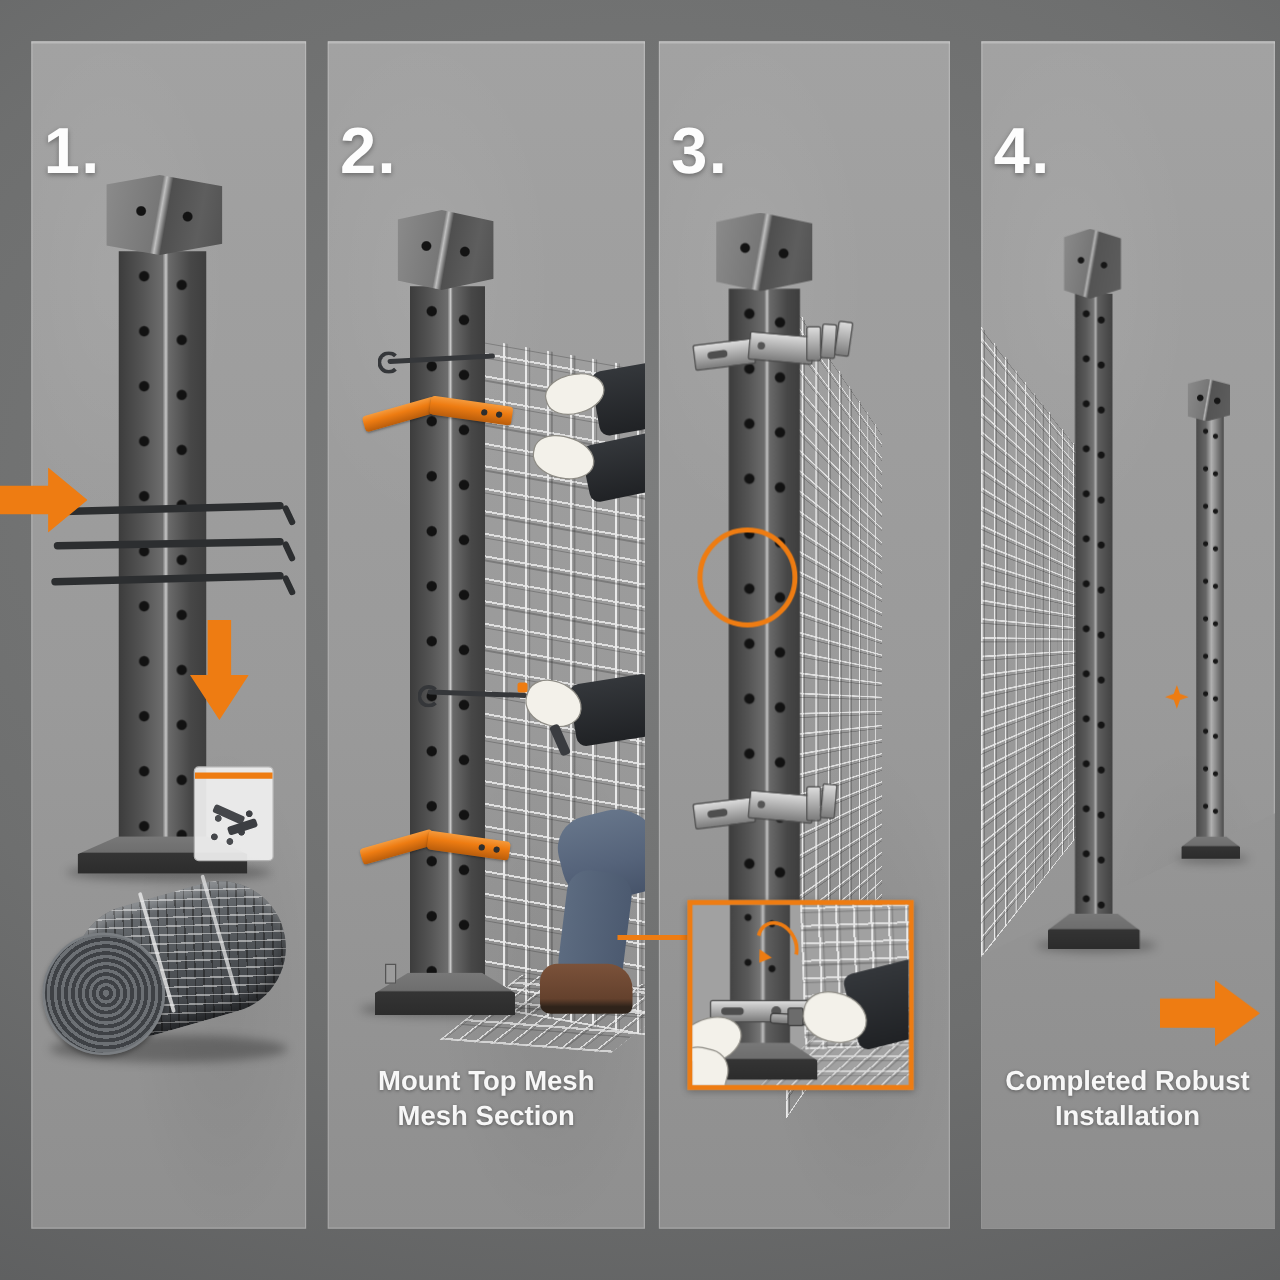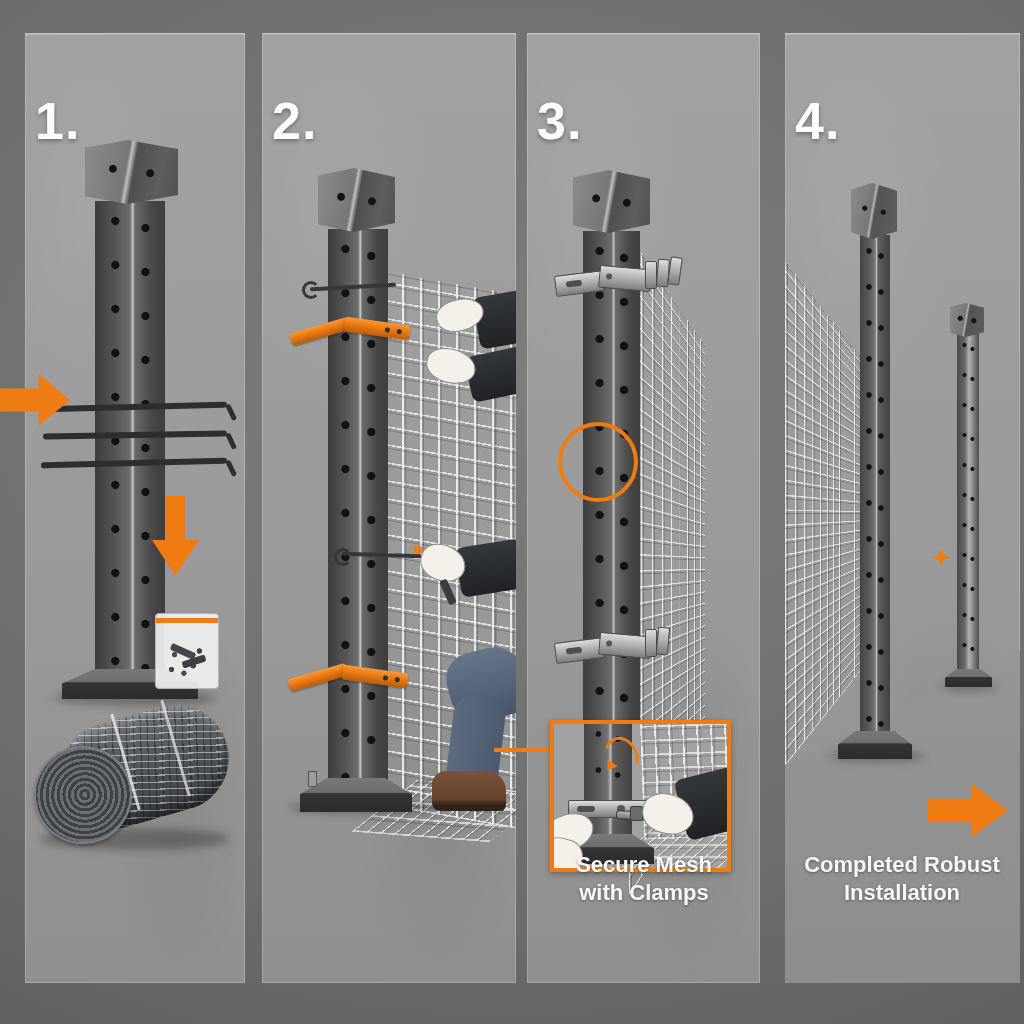--- a/index.html
+++ b/index.html
@@ -262,17 +262,17 @@
     <div class="sleeve" style="left:126px;top:48px;width:66px;height:62px;transform:rotate(-14deg);"></div>
     <div class="glove" style="left:88px;top:70px;width:50px;height:38px;transform:rotate(12deg);"></div>
 
     <div class="abs" style="left:52px;top:12px;width:26px;height:34px;border:3px solid #EE7C12;border-left-color:transparent;border-bottom-color:transparent;border-radius:50%;transform:rotate(-28deg);z-index:7;"></div>
     <div class="abs" style="left:50px;top:38px;width:0;height:0;border-left:6px solid transparent;border-right:6px solid transparent;border-top:9px solid #EE7C12;transform:rotate(35deg);z-index:7;"></div>
   </div>
 
   <div class="sparkle" style="left:932px;top:548px;width:19px;height:19px;"></div>
   <div class="arr-right" style="left:928px;top:784px;width:80px;height:53px;"></div>
 
-  <div class="caption" style="left:509px;">Secure Mesh
-with Clamps</div>
+  <div class="caption" style="left:254px;">Mount Top Mesh
+Mesh Section</div>
   <div class="caption" style="left:767px;">Completed Robust
 Installation</div>
 </div>
 
 </body></html>

